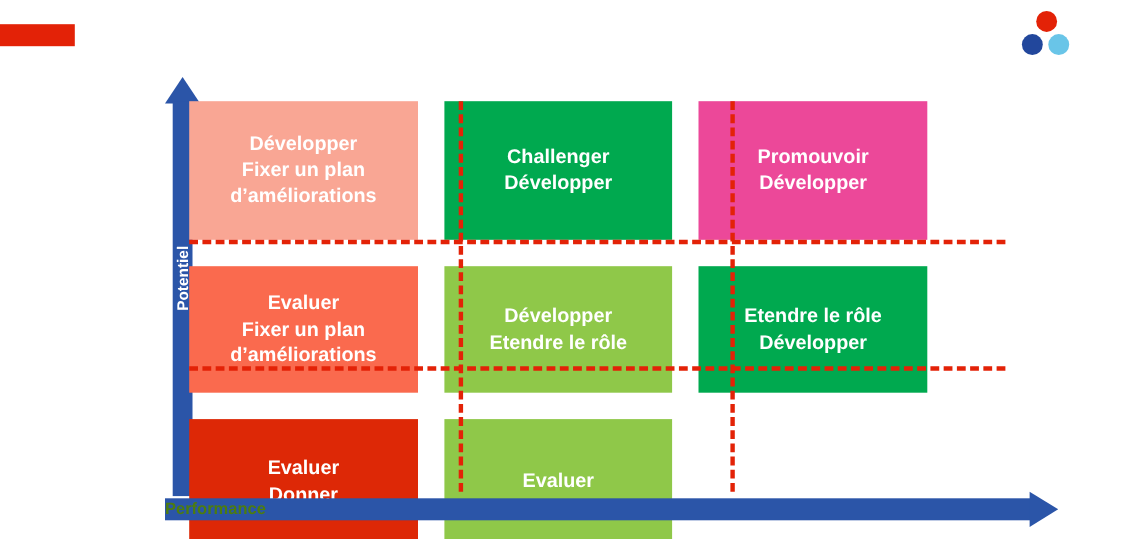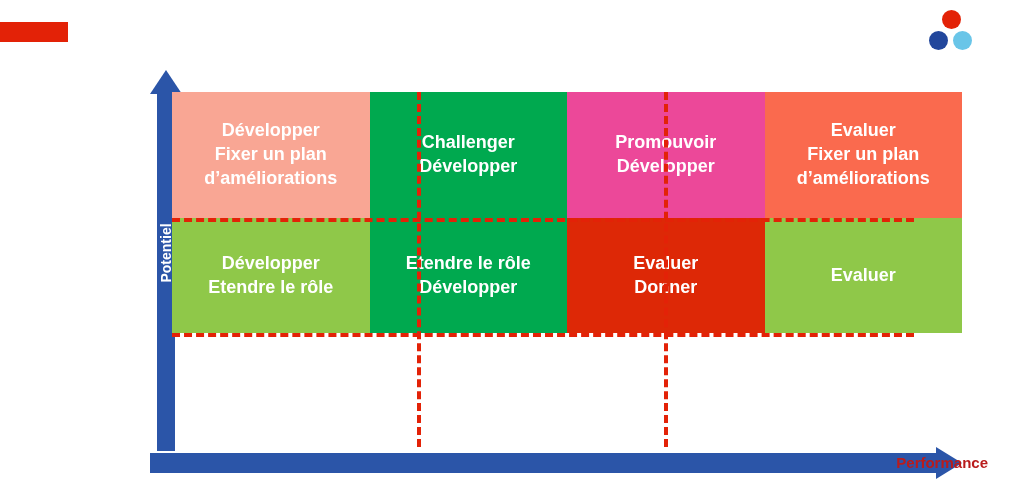--- a/index.html
+++ b/index.html
@@ -72,25 +72,26 @@
     width: 19px;
     height: 19px;
     background: #69c5e8;
   }
 
   
   .matrix {
     position: absolute;
     left: 172px;
     top: 92px;
-    width: 790px;
+    width: 671px;
     height: 355px;
     display: grid;
-    grid-template-columns: 1fr 1fr 1fr 1fr;
+    grid-template-columns: 1fr 1fr 1fr;
     grid-template-rows: 126px 115px 114px;
+    gap: 24px;
   }
   .cell {
     position: relative;
     display: flex;
     flex-direction: column;
     align-items: center;
     justify-content: center;
     color: #ffffff;
     font-weight: bold;
     font-size: 18px;
@@ -194,27 +195,26 @@
     height: 0;
     border-top: 16px solid transparent;
     border-bottom: 16px solid transparent;
     border-left: 26px solid #2b55a8;
   }
   .axis-x-label {
     position: absolute;
     left: 0px;
     top: 7px;
     width: 790px;
-    text-align: right;
-    color: #b91c1c;
+    text-align: left;
+    color: #4d7c0f;
     font-size: 15px;
     font-weight: bold;
     line-height: 18px;
     white-space: nowrap;
-    padding-left: 48px;
   }
 </style>
 </head>
 <body>
 
 <div id="stage">
 
   <div class="title-bar"></div>
 
   <div class="logo">

